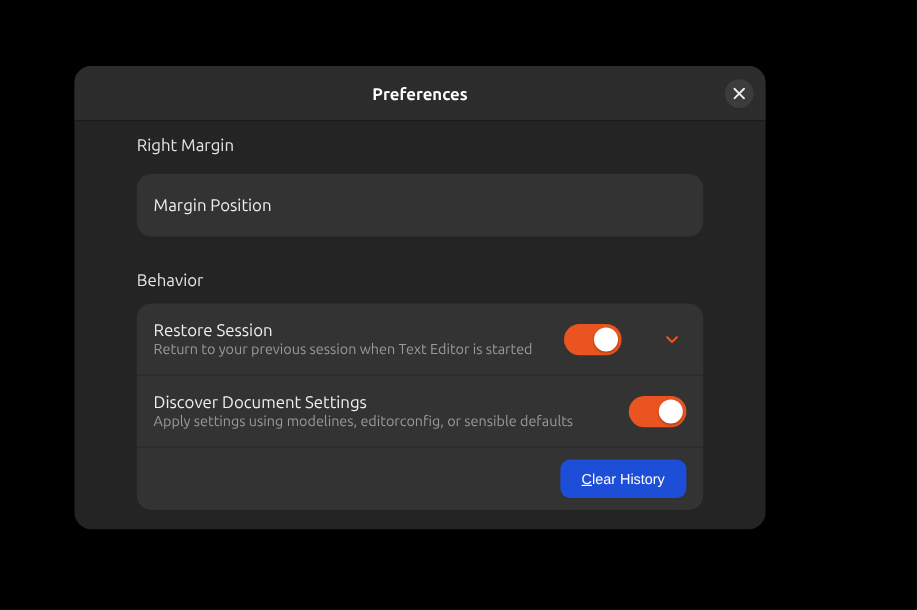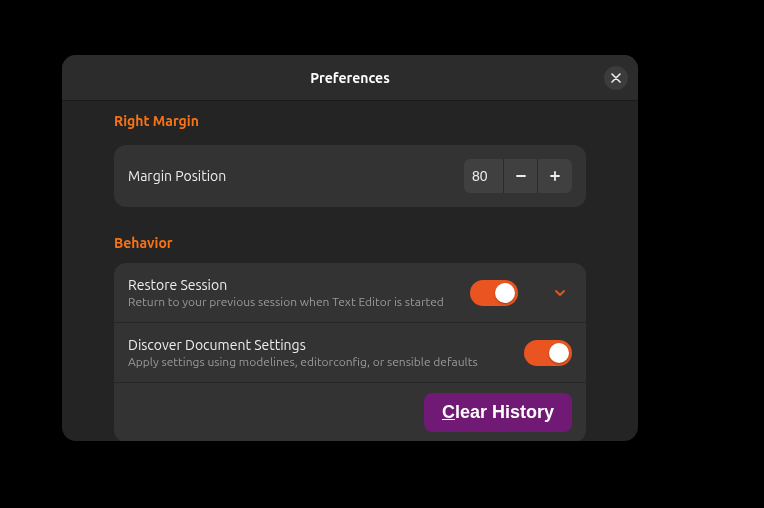--- a/index.html
+++ b/index.html
@@ -53,23 +53,23 @@
       justify-content: center;
       cursor: pointer;
     }
     .close-btn svg { width: 10px; height: 10px; }
     .body {
       flex: 1;
       padding: 12px 52px 22px 52px;
       overflow: hidden;
     }
     .section-heading {
-      font-weight: 700;
-      font-size: 14px;
-      color: #f97316;
+      font-weight: 400;
+      font-size: 14px;
+      color: #e5e5e5;
       margin-bottom: 16px;
     }
     .section-heading.behavior { margin-top: 28px; margin-bottom: 12px; }
     .group {
       background: #333333;
       border-radius: 12px;
       overflow: hidden;
     }
     .row {
       display: flex;
@@ -139,24 +139,24 @@
       cursor: pointer;
       color: #e95420;
     }
     .expander svg { width: 14px; height: 14px; }
     .btn-row {
       padding: 10px 14px;
       display: flex;
       justify-content: flex-end;
     }
     .danger-btn {
-      background: #701a75;
+      background: #1d4ed8;
       color: #fff;
-      font-weight: 700;
-      font-size: 18px;
+      font-weight: 400;
+      font-size: 12px;
       border: none;
       border-radius: 8px;
       padding: 9px 18px;
       cursor: pointer;
     }
     .danger-btn .mn { text-decoration: underline; }
     .spin { display: flex; align-items: stretch; }
   </style>
 </head>
 <body>
@@ -174,33 +174,20 @@
 
   <div class="body">
 
     <div class="section-heading">Right Margin</div>
 
     <div class="group">
       <div class="row">
         <div class="row-text">
           <div class="row-title">Margin Position</div>
         </div>
-        <div class="spin">
-          <input class="spin-input" value="80" style="">
-          <button class="spin-btn minus">
-            <svg viewBox="0 0 12 12">
-                <path d="M2 6 H10" stroke="#eee" stroke-width="1.8" stroke-linecap="round"></path>
-              </svg>
-          </button>
-          <button class="spin-btn plus">
-            <svg viewBox="0 0 12 12">
-                <path d="M2 6 H10 M6 2 V10" stroke="#eee" stroke-width="1.8" stroke-linecap="round"></path>
-              </svg>
-          </button>
-        </div>
       </div>
     </div>
 
     <div class="section-heading behavior">Behavior</div>
 
     <div class="group">
 
       <div class="row">
         <div class="row-text">
           <div class="row-title">Restore Session</div>

